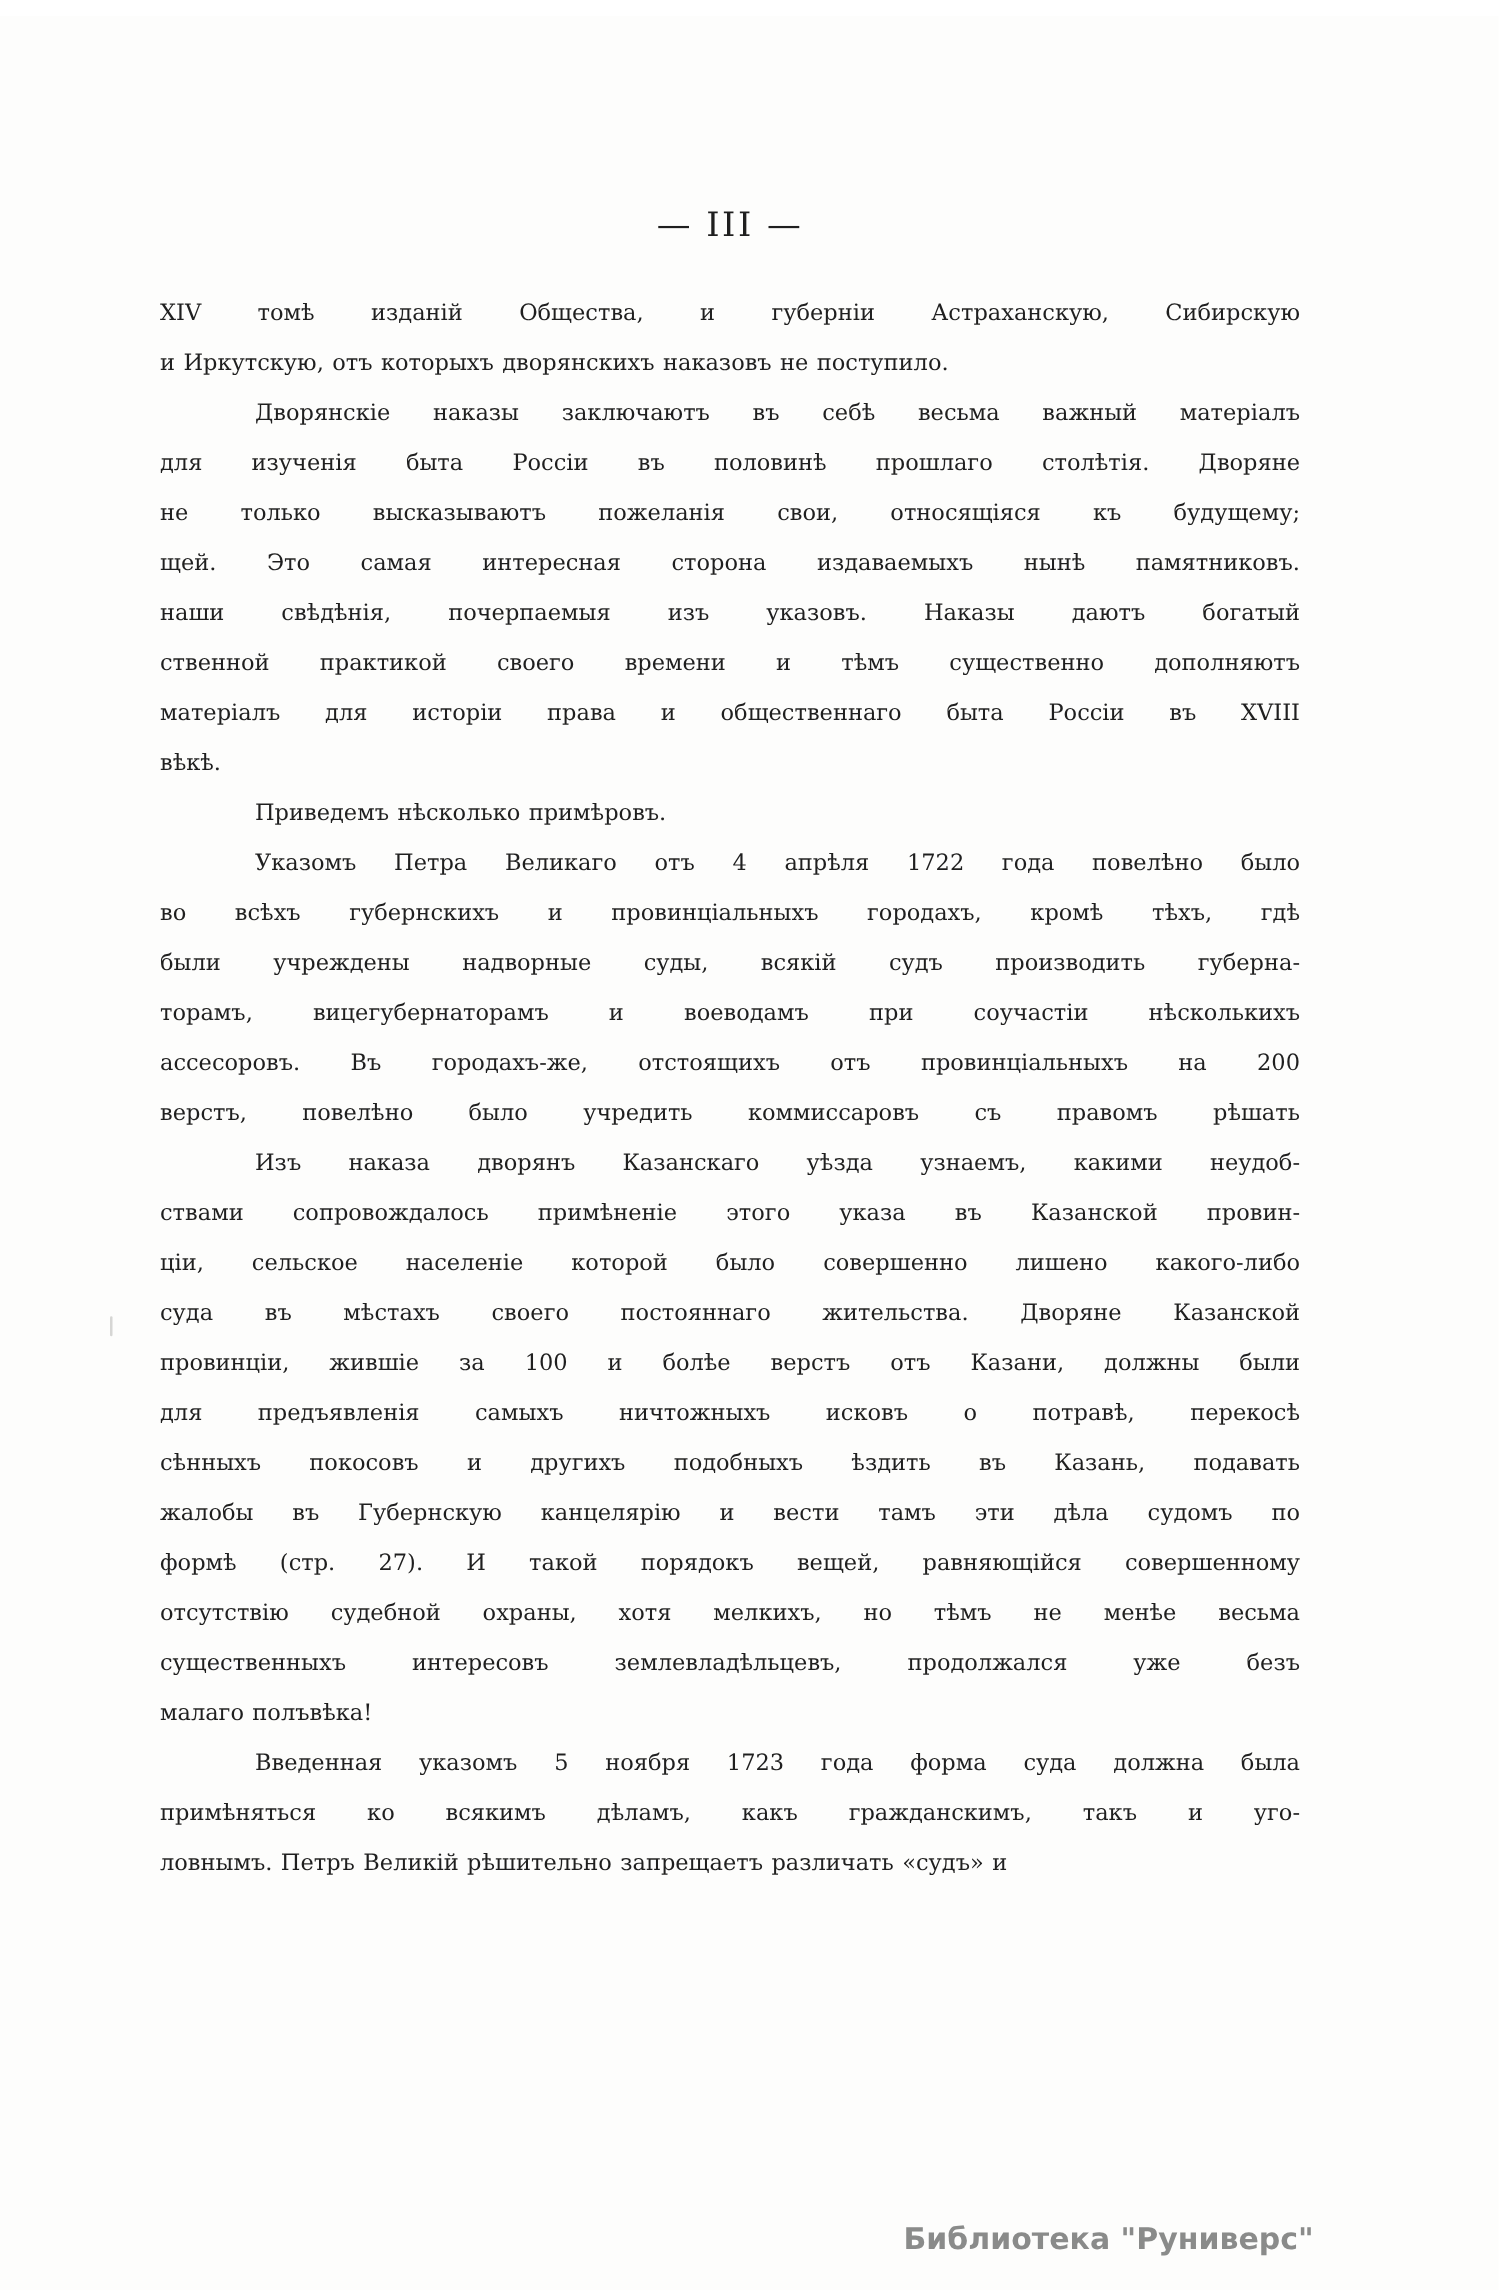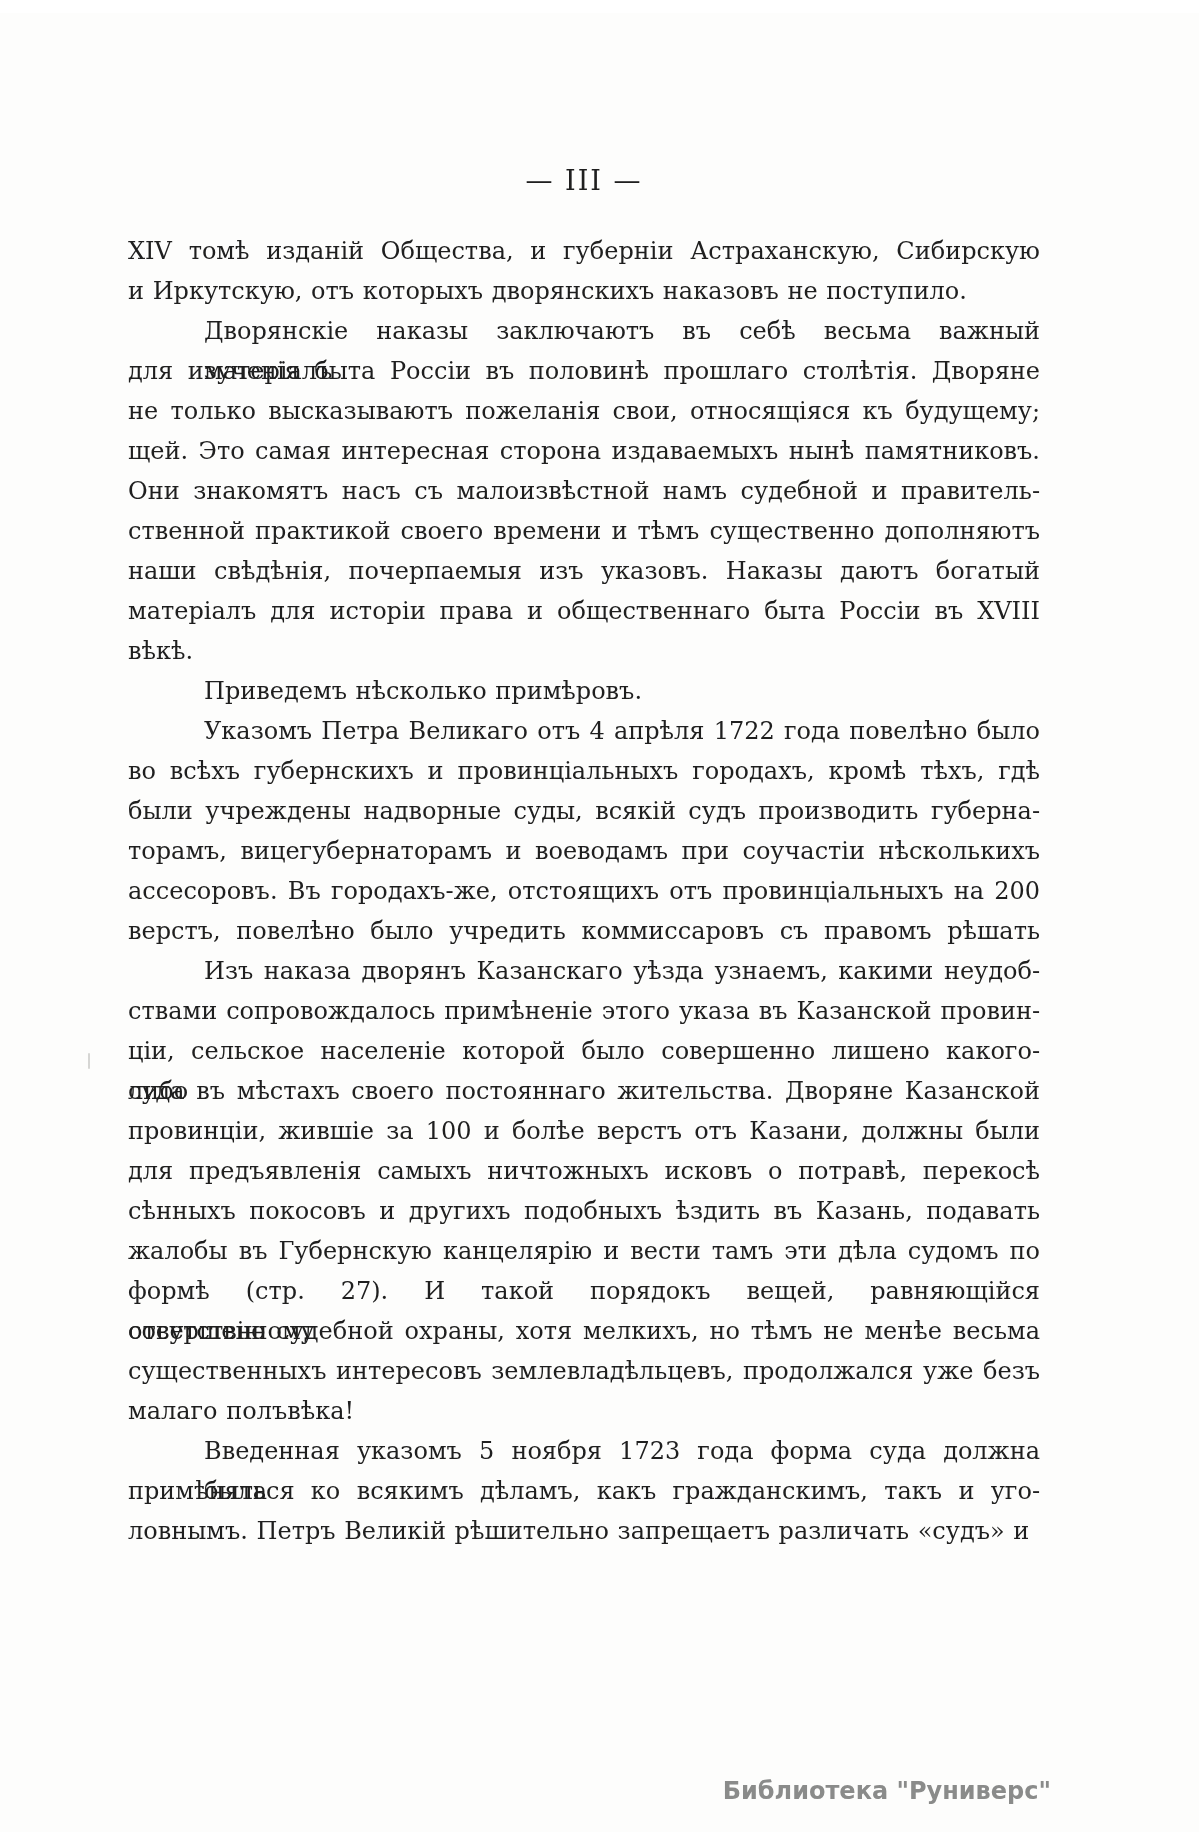--- a/index.html
+++ b/index.html
@@ -22,21 +22,21 @@
     text-align: center;
     font-size: 27px;
     letter-spacing: 2px;
     color: #1f1f1f;
   }
   .text-block {
     position: absolute;
     top: 218px;
     left: 128px;
     width: 912px;
-    font-size: 24px;
+    font-size: 18px;
   }
   .line {
     height: 40px;
     line-height: 40px;
     text-align: justify;
     text-align-last: justify;
     word-spacing: 1px;
   }
   .line.indent { padding-left: 76px; }
   .line.end { text-align-last: left; }
@@ -67,23 +67,22 @@
 
   <div class="page-header">— III —</div>
 
   <div class="text-block">
     <div class="line">XIV томѣ изданій Общества, и губерніи Астраханскую, Сибирскую</div>
     <div class="line end">и Иркутскую, отъ которыхъ дворянскихъ наказовъ не поступило.</div>
     <div class="line indent">Дворянскіе наказы заключаютъ въ себѣ весьма важный матеріалъ</div>
     <div class="line">для изученія быта Россіи въ половинѣ прошлаго столѣтія. Дворяне</div>
     <div class="line">не только высказываютъ пожеланія свои, относящіяся къ будущему;</div>
     <div class="line">щей. Это самая интересная сторона издаваемыхъ нынѣ памятниковъ.</div>
-    <div class="line">Они знакомятъ насъ съ малоизвѣстной намъ судебной и правитель-</div>
+    <div class="line">наши свѣдѣнія, почерпаемыя изъ указовъ. Наказы даютъ богатый</div>
     <div class="line">ственной практикой своего времени и тѣмъ существенно дополняютъ</div>
-    <div class="line">наши свѣдѣнія, почерпаемыя изъ указовъ. Наказы даютъ богатый</div>
     <div class="line">матеріалъ для исторіи права и общественнаго быта Россіи въ XVIII</div>
     <div class="line end">вѣкѣ.</div>
     <div class="line indent end">Приведемъ нѣсколько примѣровъ.</div>
     <div class="line indent">Указомъ Петра Великаго отъ 4 апрѣля 1722 года повелѣно было</div>
     <div class="line">во всѣхъ губернскихъ и провинціальныхъ городахъ, кромѣ тѣхъ, гдѣ</div>
     <div class="line">были учреждены надворные суды, всякій судъ производить губерна-</div>
     <div class="line">торамъ, вицегубернаторамъ и воеводамъ при соучастіи нѣсколькихъ</div>
     <div class="line">ассесоровъ. Въ городахъ-же, отстоящихъ отъ провинціальныхъ на 200</div>
     <div class="line">верстъ, повелѣно было учредить коммиссаровъ съ правомъ рѣшать</div>
     <div class="line indent">Изъ наказа дворянъ Казанскаго уѣзда узнаемъ, какими неудоб-</div>

